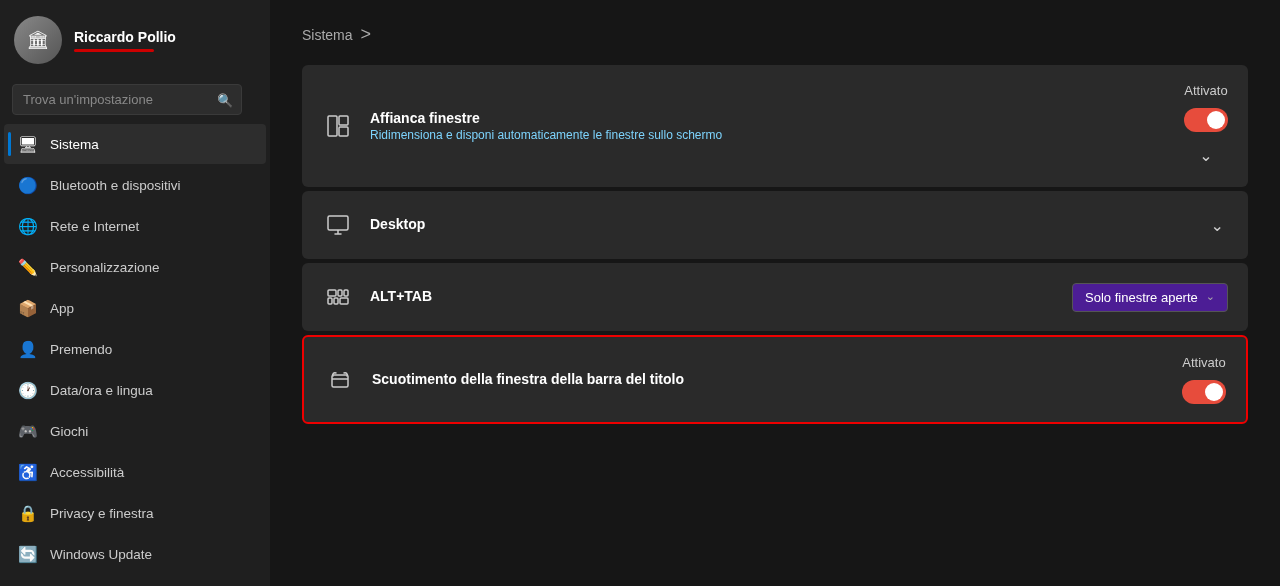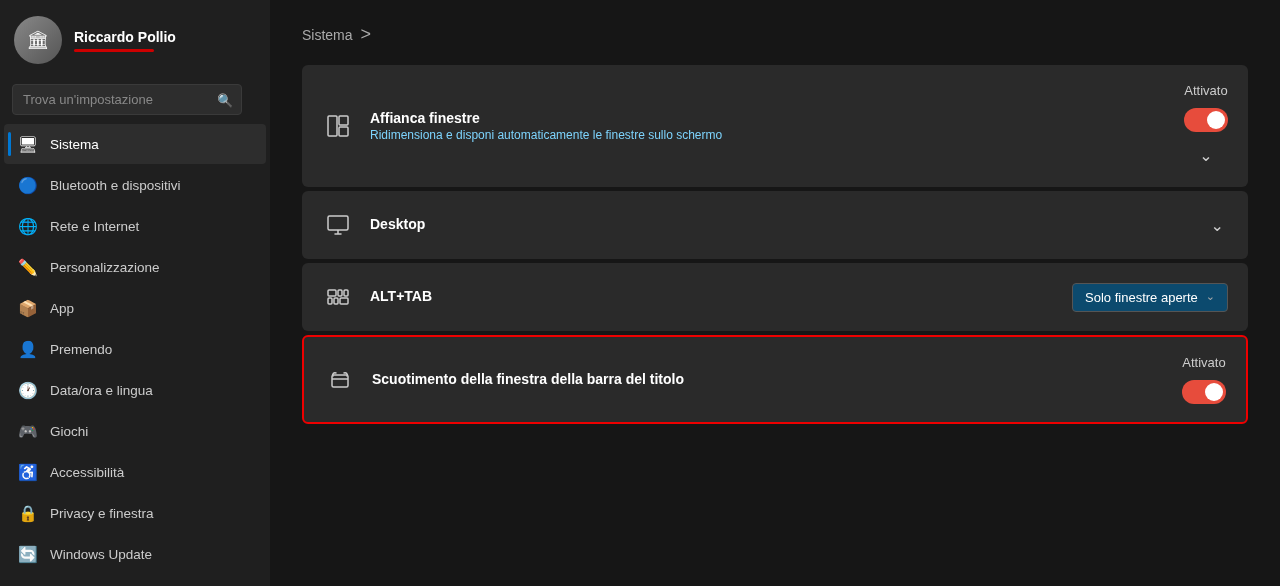--- a/index.html
+++ b/index.html
@@ -242,21 +242,21 @@
     
     .chevron {
       color: #ccc;
       font-size: 16px;
       cursor: pointer;
       padding: 4px;
     }
 
     
     .dropdown-btn {
-      background: #0c4a6e;
+      background: #4c1d95;
       border: 1px solid #555;
       border-radius: 4px;
       color: #fff;
       font-size: 13px;
       padding: 6px 12px;
       display: flex;
       align-items: flex-start;
       gap: 8px;
       cursor: pointer;
       white-space: nowrap;

